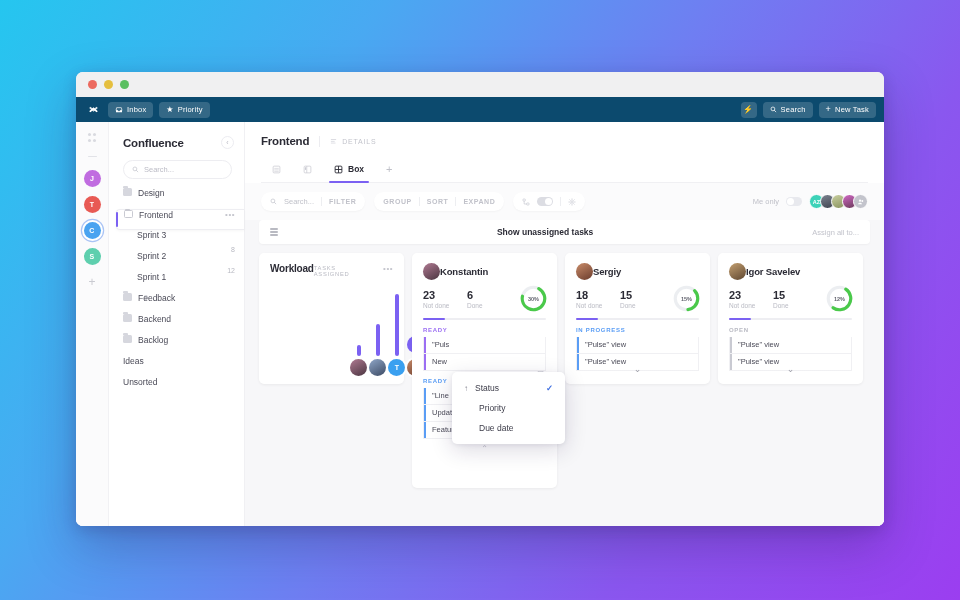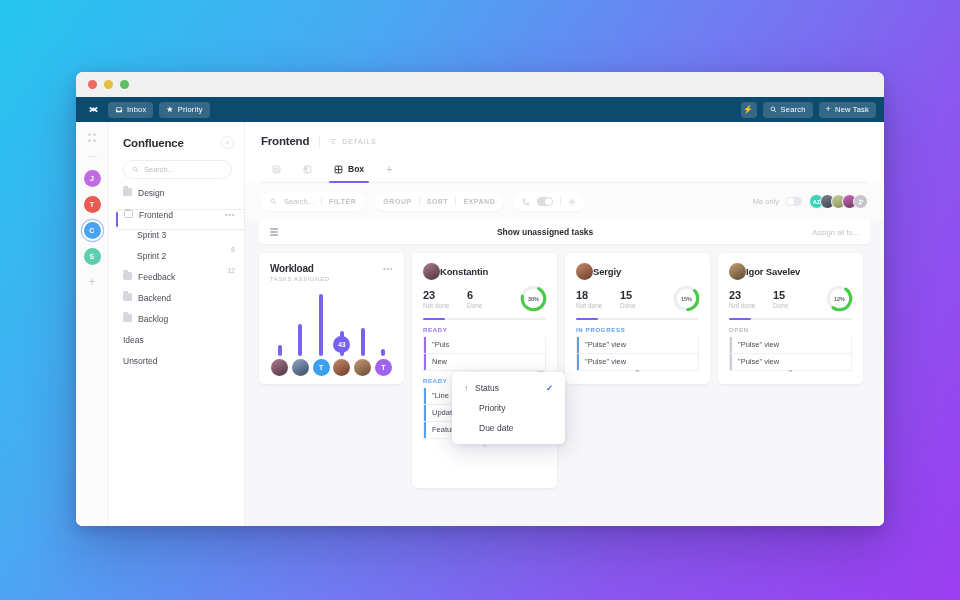--- a/index.html
+++ b/index.html
@@ -170,21 +170,21 @@
   .unassigned-title { flex: 1; text-align: center; font-size: 8.5px; font-weight: bold; color: #2b2b35; }
   .assign { color: #c2c3cb; font-size: 7.5px; }
 
   .cards { display: flex; gap: 8px; align-items: flex-start; }
   .card {
     background: #fff; border-radius: 5px; box-shadow: 0 1px 3px rgba(0,0,0,.06);
     width: 145px; flex: 0 0 145px; position: relative;
   }
 
   
-  .wl { padding: 10px 11px 0 11px; height: 131px; display: flex; flex-direction: column; }
+  .wl { padding: 10px 11px 0 11px; height: 131px; display: flex; }
   .wl-title { font-size: 10px; font-weight: bold; color: #2b2b35; letter-spacing: -.2px; }
   .wl-sub { font-size: 5.8px; color: #b9bac3; letter-spacing: .7px; margin-top: 2px; }
   .wl-dots { position: absolute; right: 11px; top: 11px; color: #c4c5cd; font-size: 8px; letter-spacing: .5px; }
   .chart { flex: 1; display: flex; align-items: flex-end; justify-content: space-between; padding-bottom: 8px; }
   .col { width: 19px; display: flex; flex-direction: column; align-items: center; position: relative; }
   .bar { width: 4px; border-radius: 2px; background: #7b61f2; }
   .badge {
     position: absolute; width: 17px; height: 17px; border-radius: 50%;
     background: #7b61f2; color: #fff; font-size: 6.5px; font-weight: bold;
     display: flex; align-items: center; justify-content: center;
@@ -346,20 +346,25 @@
         <div class="sb-item sub">
           <span>Sprint 3</span>
           <span class="sb-count">8</span>
         </div>
 
         <div class="sb-item sub">
           <span>Sprint 2</span>
           <span class="sb-count">12</span>
         </div>
 
+        <div class="sb-item sub">
+          <span>Sprint 1</span>
+          <span class="sb-badge"></span>
+          <span class="sb-count">9</span>
+        </div>
 
         <div class="sb-item">
           <span class="folder"></span>
           <span>Feedback</span>
         </div>
         <div class="sb-item">
           <span class="folder"></span>
           <span>Backend</span>
         </div>
         <div class="sb-item">

